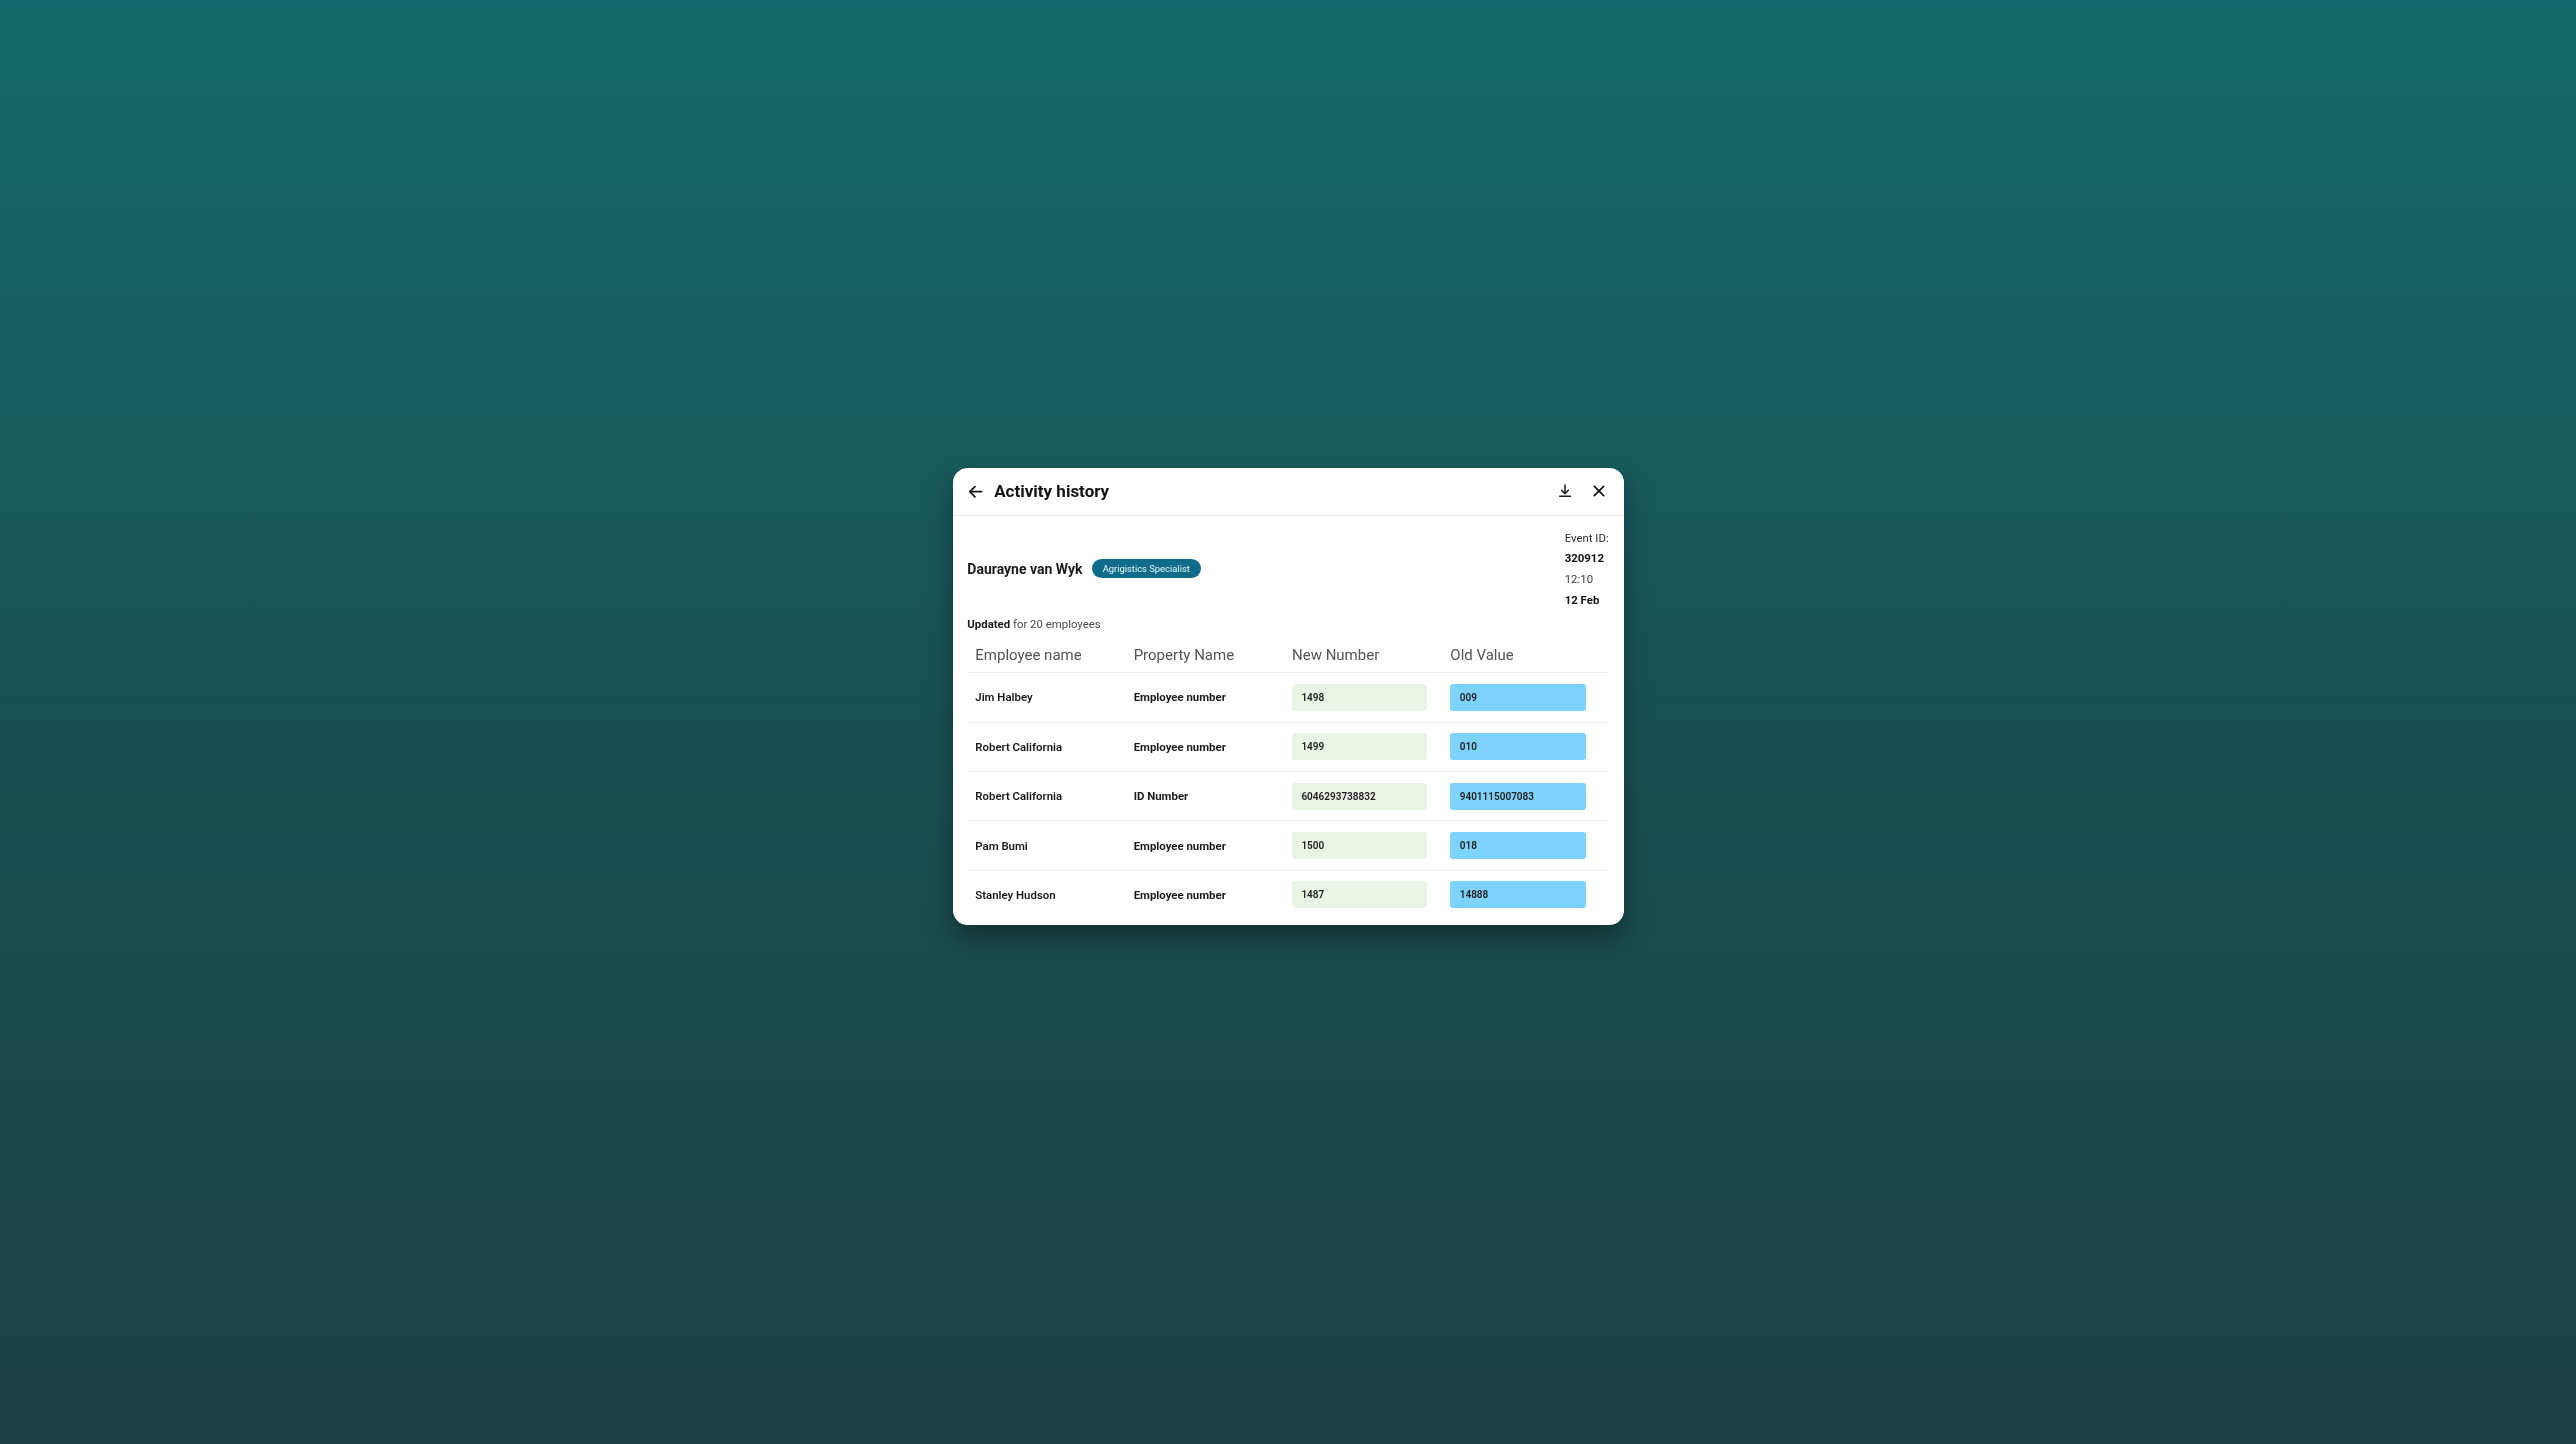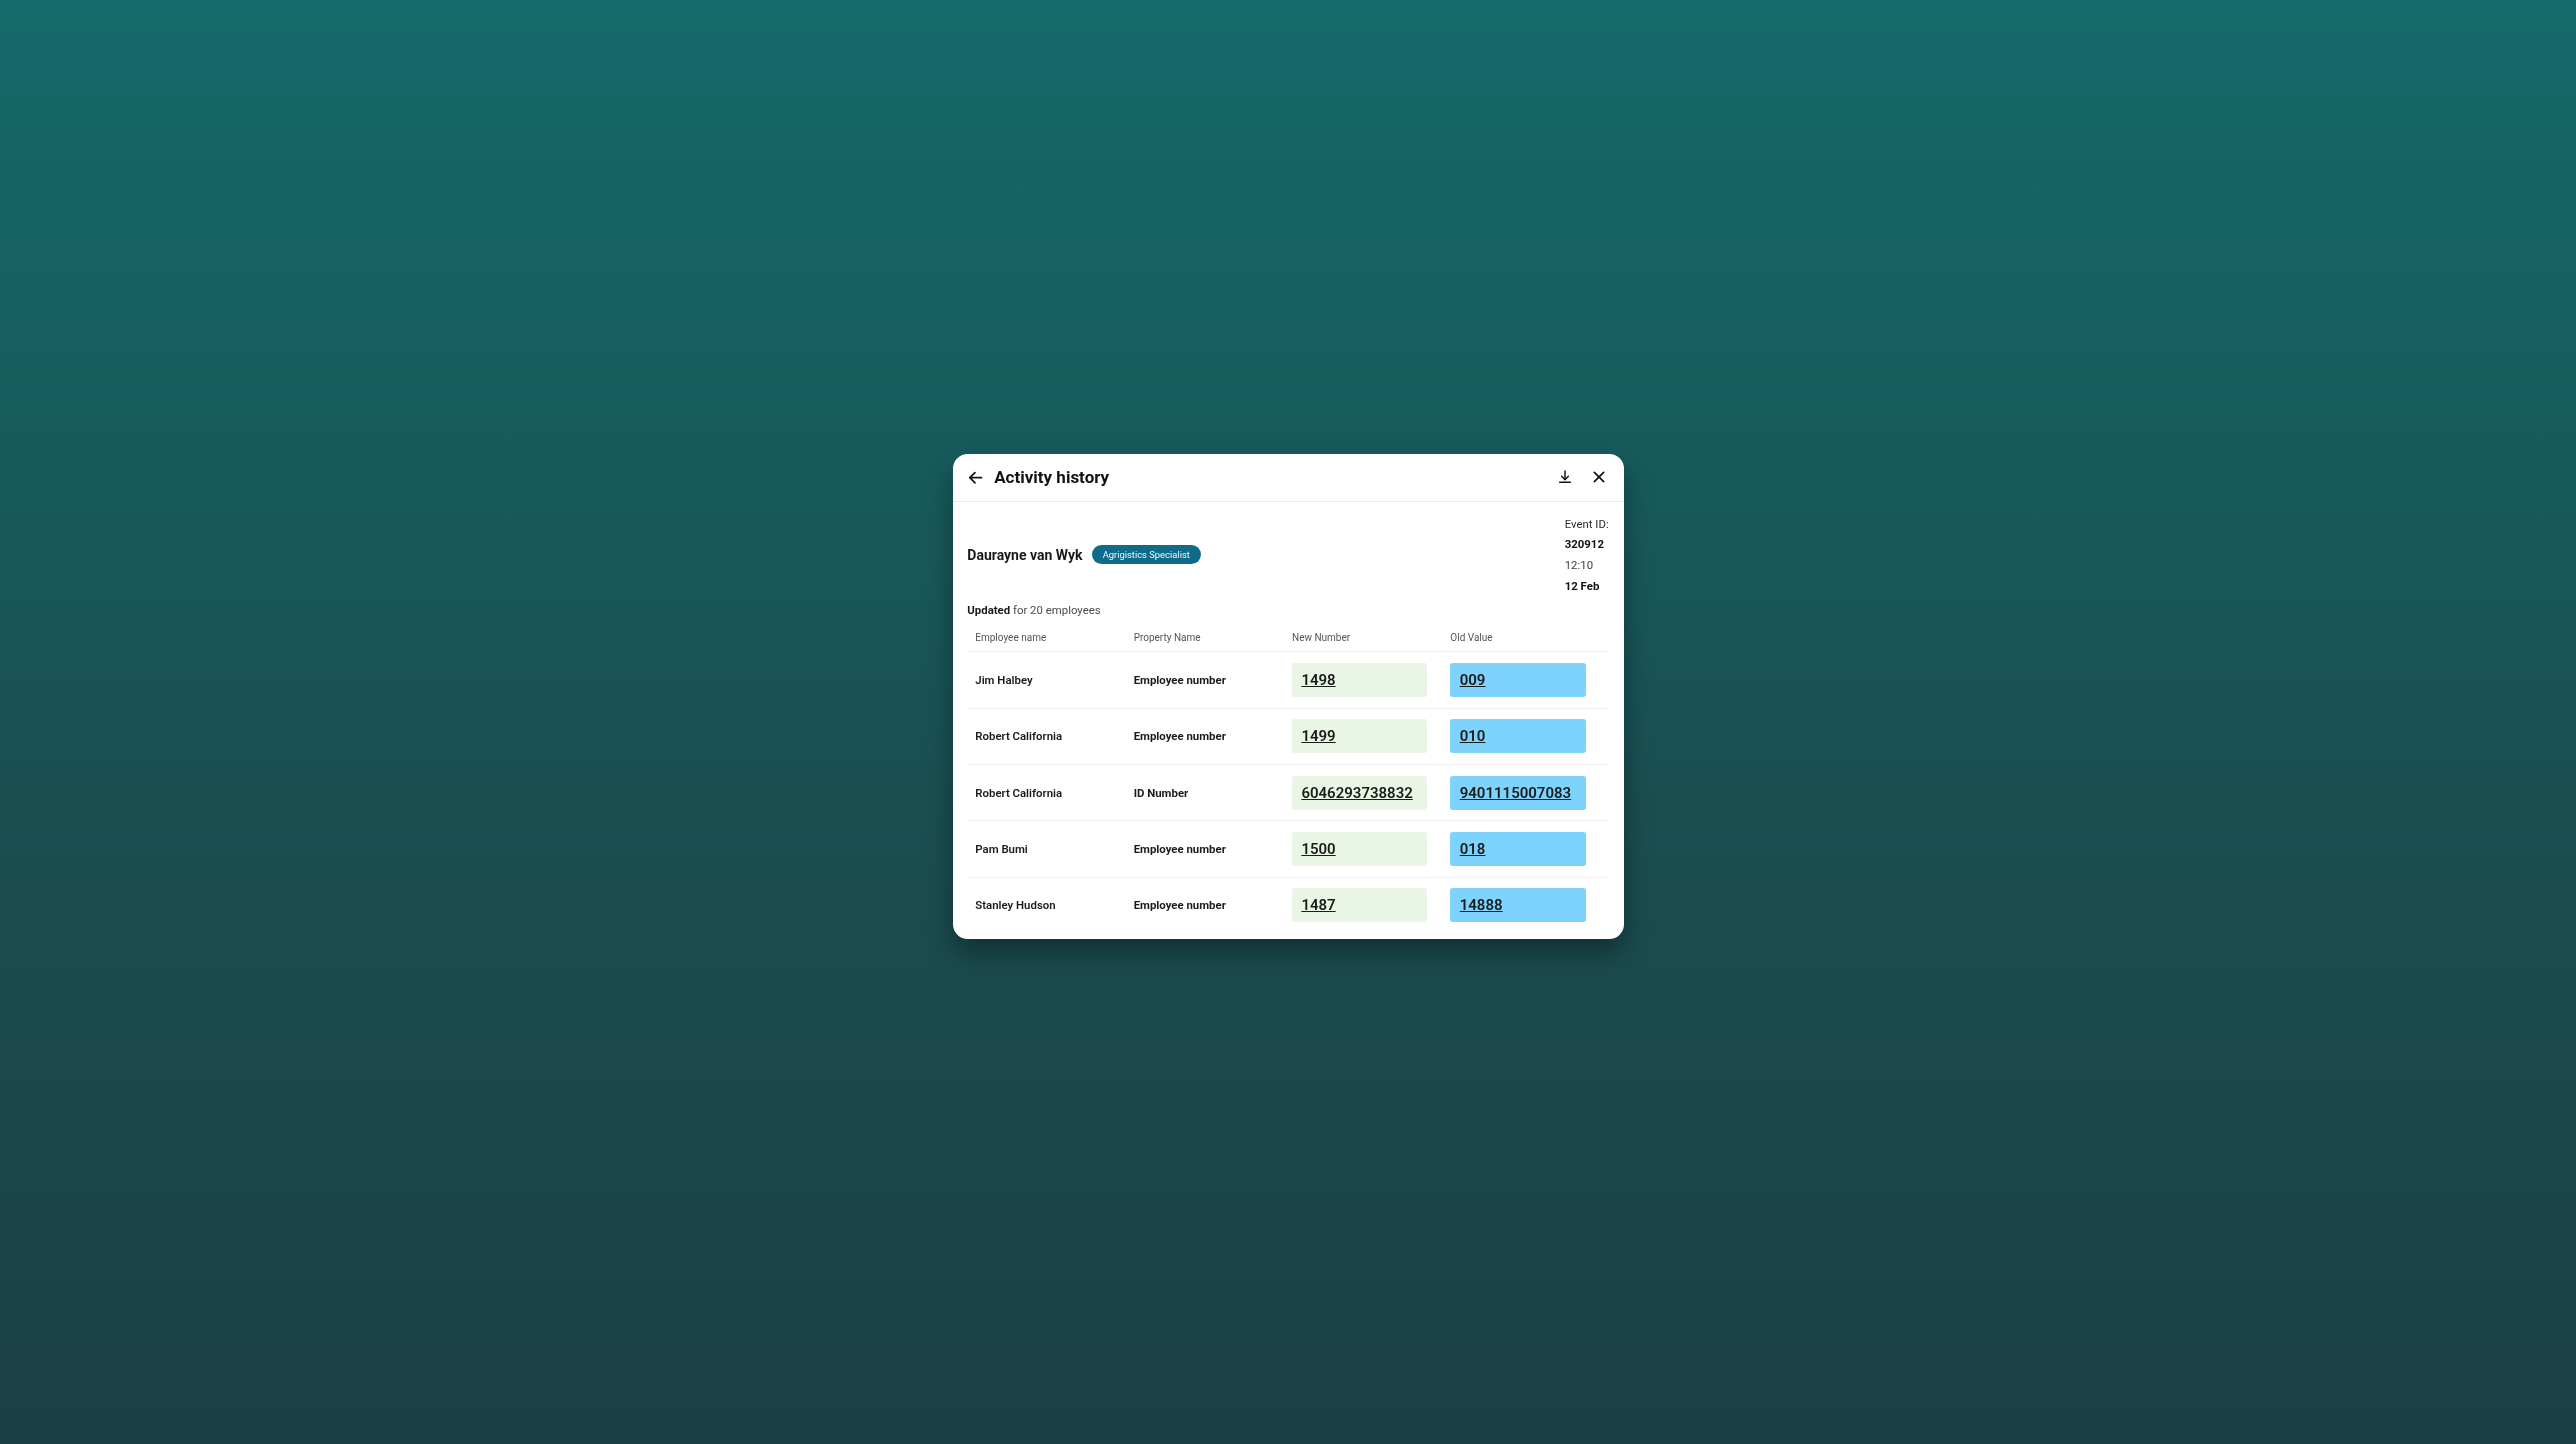--- a/index.html
+++ b/index.html
@@ -94,38 +94,37 @@
   }
   .thead, .trow {
     display: grid;
     grid-template-columns: 1.2fr 1.2fr 1.2fr 1.2fr;
     gap: 8px;
     align-items: center;
   }
   .thead {
     padding: 5.4px 8px 8px 8px;
     color: #555;
-    font-size: 10px;
+    font-size: 15px;
   }
   .trow {
     padding: 10.7px 8px;
     border-top: 0.7px solid #eef0f2;
     font-size: 11.4px;
     color: #1b1b1b;
   }
   .cell-emp { font-weight: 600; }
   .cell-prop { font-weight: 700; }
   .pill {
     display: inline-block;
     padding: 8px 9.4px;
     border-radius: 2.7px;
     font-weight: 600;
-    font-size: 15px;
+    font-size: 10px;
     min-width: 90%;
-    text-decoration: underline;
   }
   .pill-new { background: #e9f6e6; color: #1c1c1c; }
   .pill-old { background: #7dd3fc; color: #1c1c1c; }
 
   svg { display: block; }
 </style>
 </head>
 <body>
 
 <div class="card">

